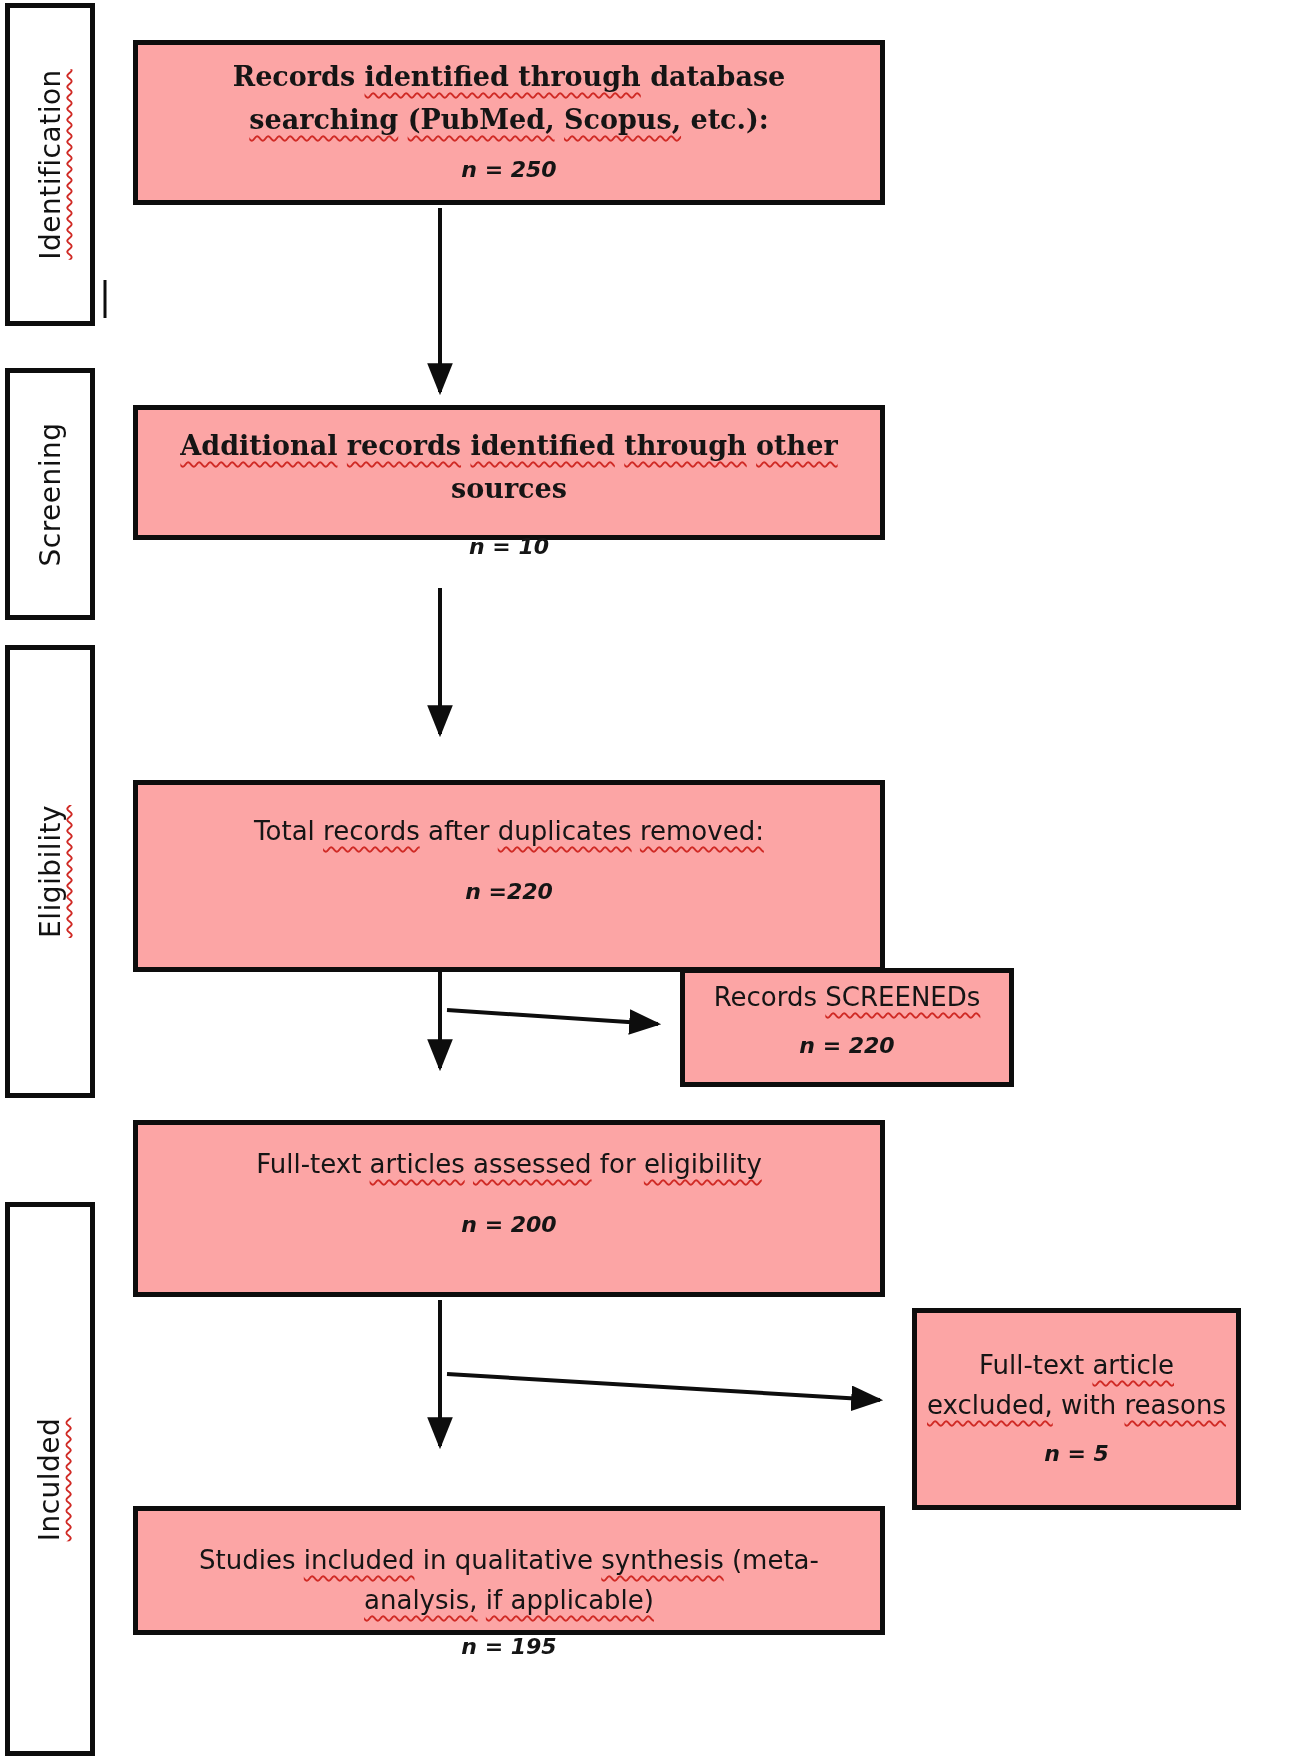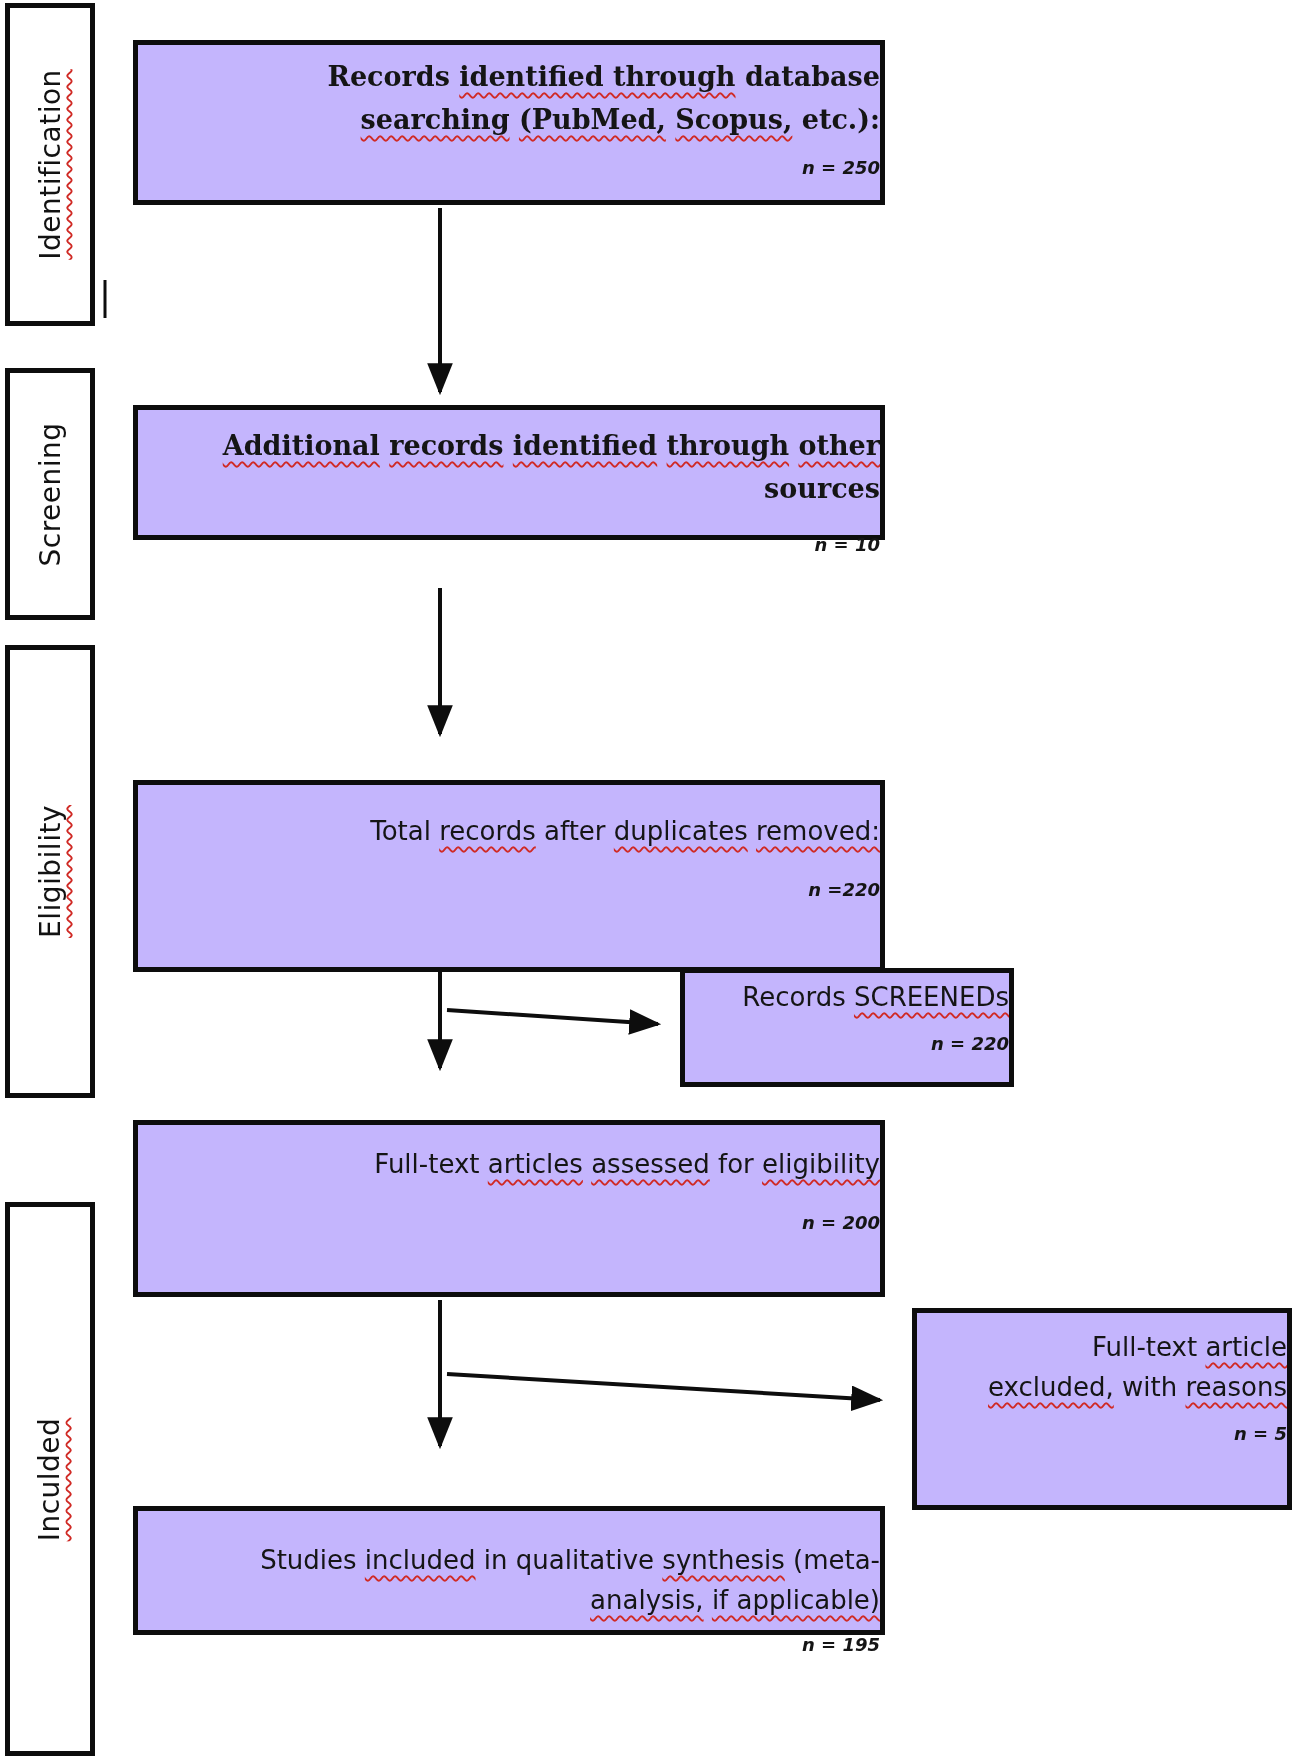--- a/index.html
+++ b/index.html
@@ -18,40 +18,40 @@
     transform:rotate(-90deg); white-space:nowrap;
     font-size:28px; letter-spacing:0.5px; color:#121212;
   }
   #stage-identification { top:3px;    height:323px; }
   #stage-screening      { top:368px;  height:252px; }
   #stage-eligibility    { top:645px;  height:453px; }
   #stage-included       { top:1202px; height:554px; }
 
   
   .fbox {
-    position:absolute; box-sizing:border-box; background:#c4b5fd;
-    border:5px solid #0d0d0d; text-align:right;
+    position:absolute; box-sizing:border-box; background:#fca5a5;
+    border:5px solid #0d0d0d; text-align:center;
   }
   .fbox.main { left:133px; width:752px; }
   .fbox.serif { font-family:"DejaVu Serif", serif; font-weight:600; font-size:27px; }
   .fbox.sans  { font-family:"DejaVu Sans", sans-serif; font-weight:400; font-size:26px; }
 
   #box1 { top:40px;  height:165px; padding-top:10px; }
   #box2 { top:405px; height:135px; padding-top:14px; }
   #box3 { top:748px; height:192px; padding-top:25px;margin-top:32px; }
   #box4 { top:1120px; height:177px; padding-top:18px; }
   #box5 { top:1506px; height:129px; padding-top:29px; }
   #sbox-screened { left:680px; top:968px;  width:334px; height:119px; padding-top:3px; }
-  #sbox-excluded { left:912px; top:1308px; width:380px; height:202px; padding-top:14px; }
+  #sbox-excluded { left:912px; top:1308px; width:329px; height:202px; padding-top:32px; }
 
   .tline { line-height:43px; }
   #box5 .tline, #sbox-excluded .tline { line-height:40px; }
 
   .count {
-    font-family:"DejaVu Sans", sans-serif; font-style:italic; font-weight:700; font-size:18px;
+    font-family:"DejaVu Sans", sans-serif; font-style:italic; font-weight:700; font-size:22px;
   }
   #box1 .count { margin-top:16px; }
   #box2 .count { margin-top:24px; }
   #box3 .count { margin-top:26px; }
   #box4 .count { margin-top:26px; }
   #box5 .count { margin-top:14px; }
   #sbox-screened .count { margin-top:14px; }
   #sbox-excluded .count { margin-top:16px; }
 
   

